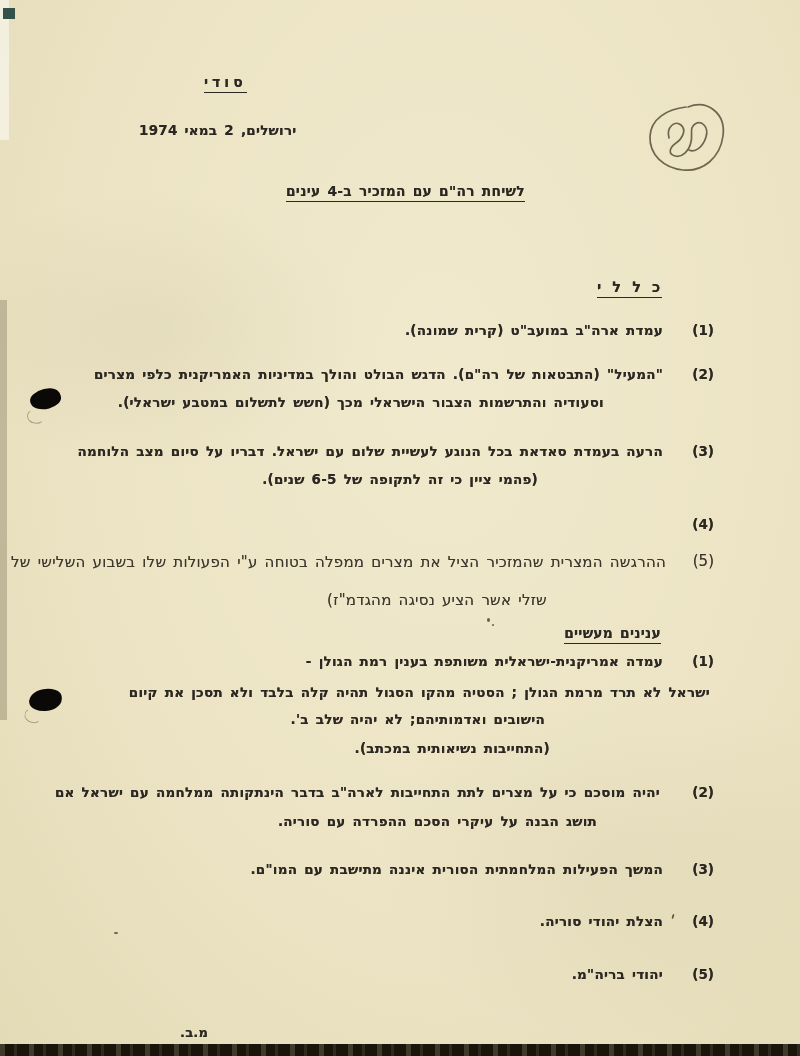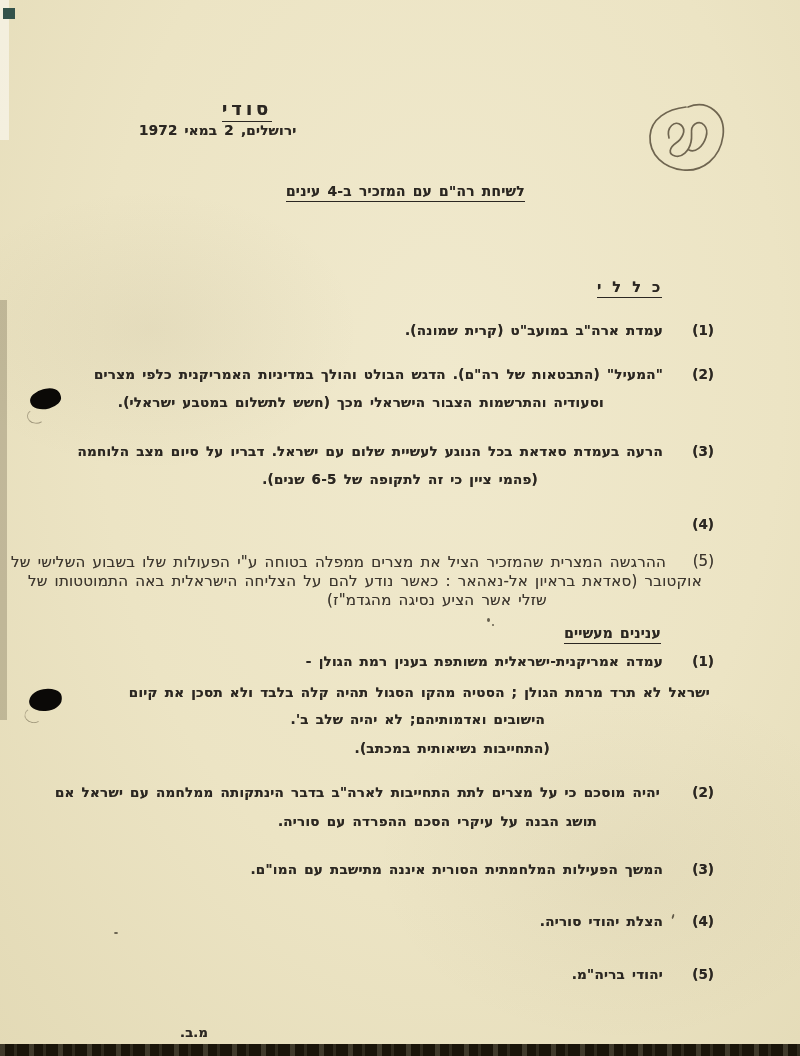--- a/index.html
+++ b/index.html
@@ -17,21 +17,21 @@
     font-size:13.5px;font-weight:700;letter-spacing:.25px;word-spacing:2px;
     color:#2b2722;text-shadow:0 0 .45px rgba(40,34,24,.65);
   }
   .num{
     position:absolute;right:86px;direction:ltr;unicode-bidi:isolate;
     font-size:13.5px;font-weight:700;color:#2b2722;
     text-shadow:0 0 .45px rgba(40,34,24,.65);white-space:nowrap;
   }
   .small, .num.small{font-size:15px;font-weight:400;color:#3c362e;text-shadow:0 0 .3px rgba(60,54,46,.55);}
   .underlined{border-bottom:1.4px solid #2b2722;padding-bottom:2px;}
-  .classification{left:204px;top:98px;letter-spacing:4px;font-size:18px;margin-left:18px;}
+  .classification{left:204px;top:74px;letter-spacing:4px;font-size:14px;}
   .dateline{left:139px;top:122px;font-size:13.5px;}
   .title{left:286px;top:183px;font-size:13.8px;}
   .h1{left:597px;top:279px;font-size:14.5px;letter-spacing:2px;text-align:center;}
   .h2{right:139px;top:625px;font-size:13.8px;}
   .signoff{left:180px;top:1000px;font-size:13px;margin-top:25px;}
   
   .bottom-band{
     position:absolute;left:0;right:0;top:1044px;height:12px;background:#1a150a;
     background-image:repeating-linear-gradient(90deg, rgba(236,228,196,.18) 0 5px, transparent 5px 14px, rgba(236,228,196,.10) 14px 17px, transparent 17px 29px);
   }
@@ -68,41 +68,40 @@
   <div class="speck speck-b"></div>
   <div class="speck speck-c"></div>
   <div class="speck speck-d"></div>
 
   <svg class="scribble" viewBox="0 0 95 92">
     <path d="M50,13 C70,5 88,20 85,42 C82,64 65,78 45,76 C26,74 11,61 12,42 C13,25 29,15 48,13" fill="none" stroke="#6f6550" stroke-width="1.7" stroke-linecap="round"></path>
     <path d="M31,44 C28,33 37,26 43,31 C49,36 44,45 38,49 C31,54 30,60 37,62 C44,64 51,57 53,48 C55,40 51,34 57,30 C64,26 71,33 68,43 C65,53 57,59 51,56" fill="none" stroke="#6f6550" stroke-width="1.7" stroke-linecap="round"></path>
   </svg>
 
   <div class="ln classification underlined">סודי</div>
-  <div class="ln dateline">ירושלים, 2 במאי 1972</div>
+  <div class="ln dateline">ירושלים, 2 במאי 1974</div>
   <div class="ln title underlined">לשיחת רה"ם עם המזכיר ב-4 עינים</div>
 
   <div class="ln h1 underlined">כ ל ל י</div>
 
   <div class="num" style="top:322px">(1)</div>
   <div class="ln" style="top:322px;right:137px">עמדת ארה"ב במועב"ט (קרית שמונה).</div>
 
   <div class="num" style="top:366px">(2)</div>
   <div class="ln" style="top:366px;right:137px">"המעיל" (התבטאות של רה"ם). הדגש הבולט והולך במדיניות האמריקנית כלפי מצרים</div>
   <div class="ln" style="top:394px;right:196px">וסעודיה והתרשמות הצבור הישראלי מכך (חשש לתשלום במטבע ישראלי).</div>
 
   <div class="num" style="top:443px">(3)</div>
   <div class="ln" style="top:443px;right:137px">הרעה בעמדת סאדאת בכל הנוגע לעשיית שלום עם ישראל. דבריו על סיום מצב הלוחמה</div>
   <div class="ln" style="top:471px;right:262px">(פהמי ציין כי זה לתקופה של 6-5 שנים).</div>
 
   <div class="num" style="top:516px">(4)</div>
 
   <div class="num small" style="top:552px">(5)</div>
   <div class="ln small" style="top:553px;right:134px">ההרגשה המצרית שהמזכיר הציל את מצרים ממפלה בטוחה ע"י הפעולות שלו בשבוע השלישי של</div>
-  <div class="ln small" style="top:572px;right:98px">אוקטובר (סאדאת בראיון אל-נאהאר : כאשר נודע להם על הצליחה הישראלית באה התמוטטותו של</div>
   <div class="ln small" style="top:591px;right:253px">שזלי אשר הציע נסיגה מהגדמ"ז)</div>
 
   <div class="ln h2 underlined">ענינים מעשיים</div>
 
   <div class="num" style="top:653px">(1)</div>
   <div class="ln" style="top:653px;right:137px">עמדה אמריקנית-ישראלית משותפת בענין רמת הגולן -</div>
   <div class="ln" style="top:684px;right:90px">ישראל לא תרד מרמת הגולן ; הסטיה מהקו הסגול תהיה קלה בלבד ולא תסכן את קיום</div>
   <div class="ln" style="top:711px;right:255px">הישובים ואדמותיהם; לא יהיה שלב ב'.</div>
   <div class="ln" style="top:740px;right:250px">(התחייבות נשיאותית במכתב).</div>
 

